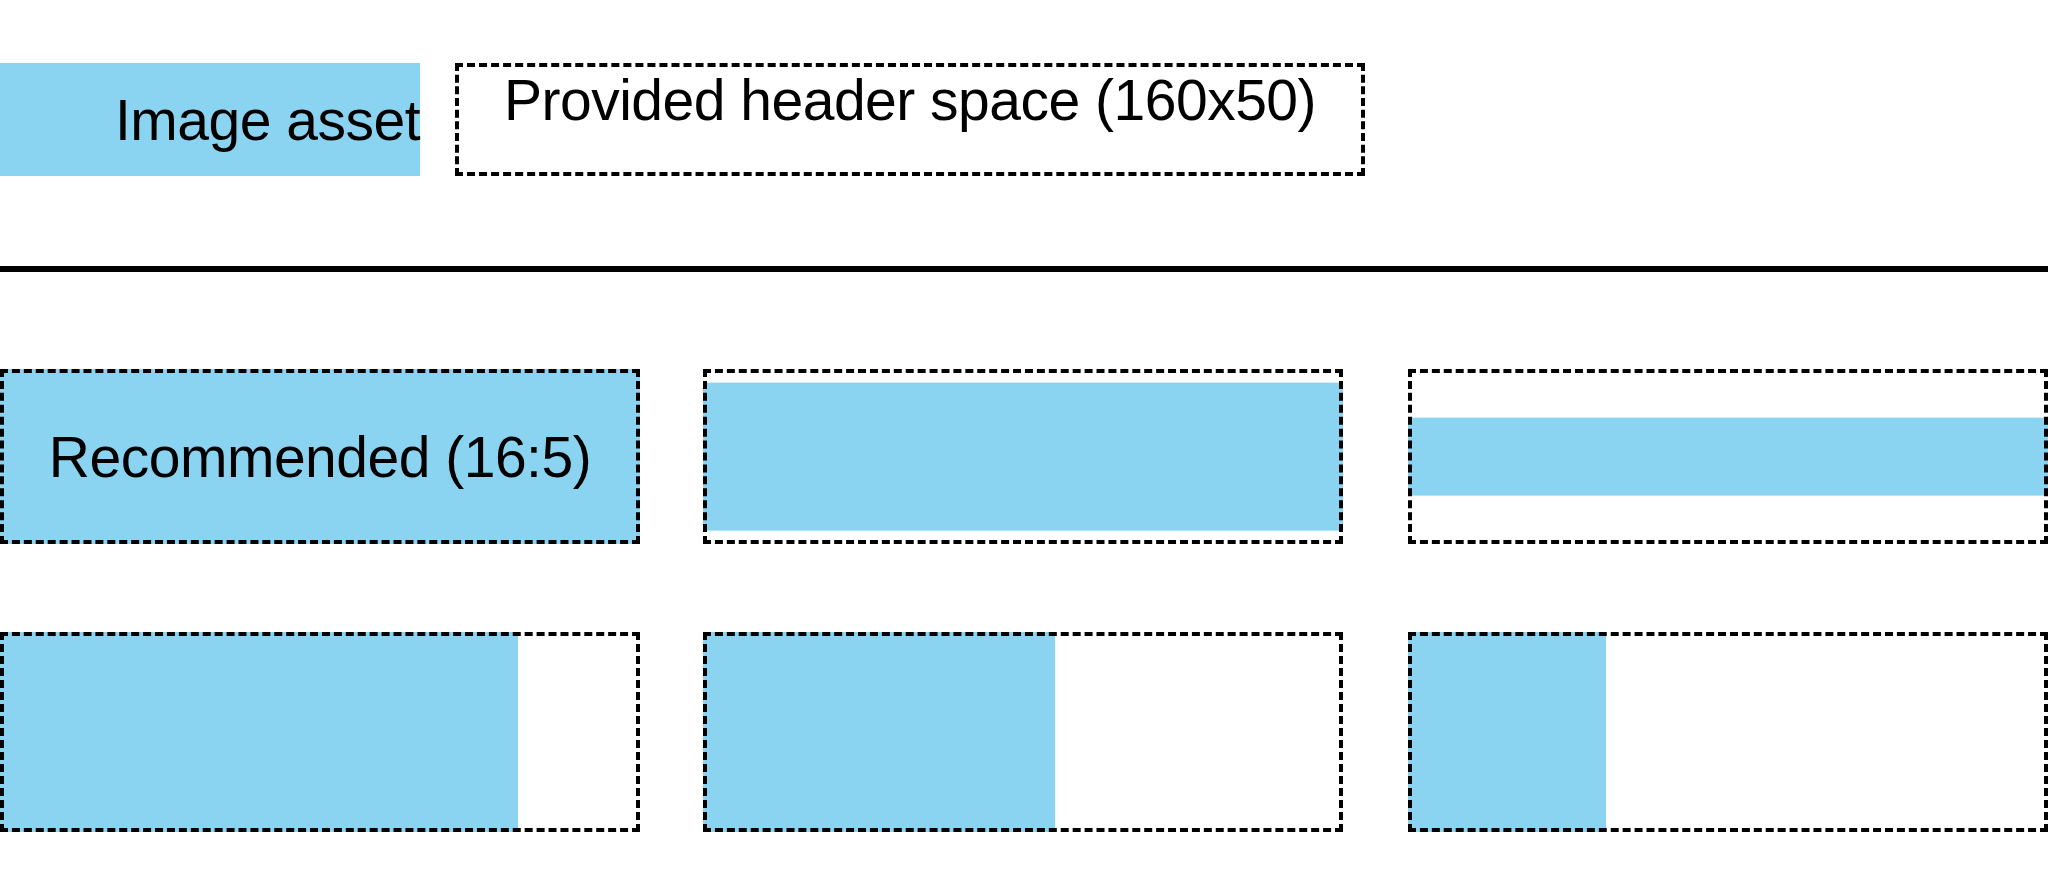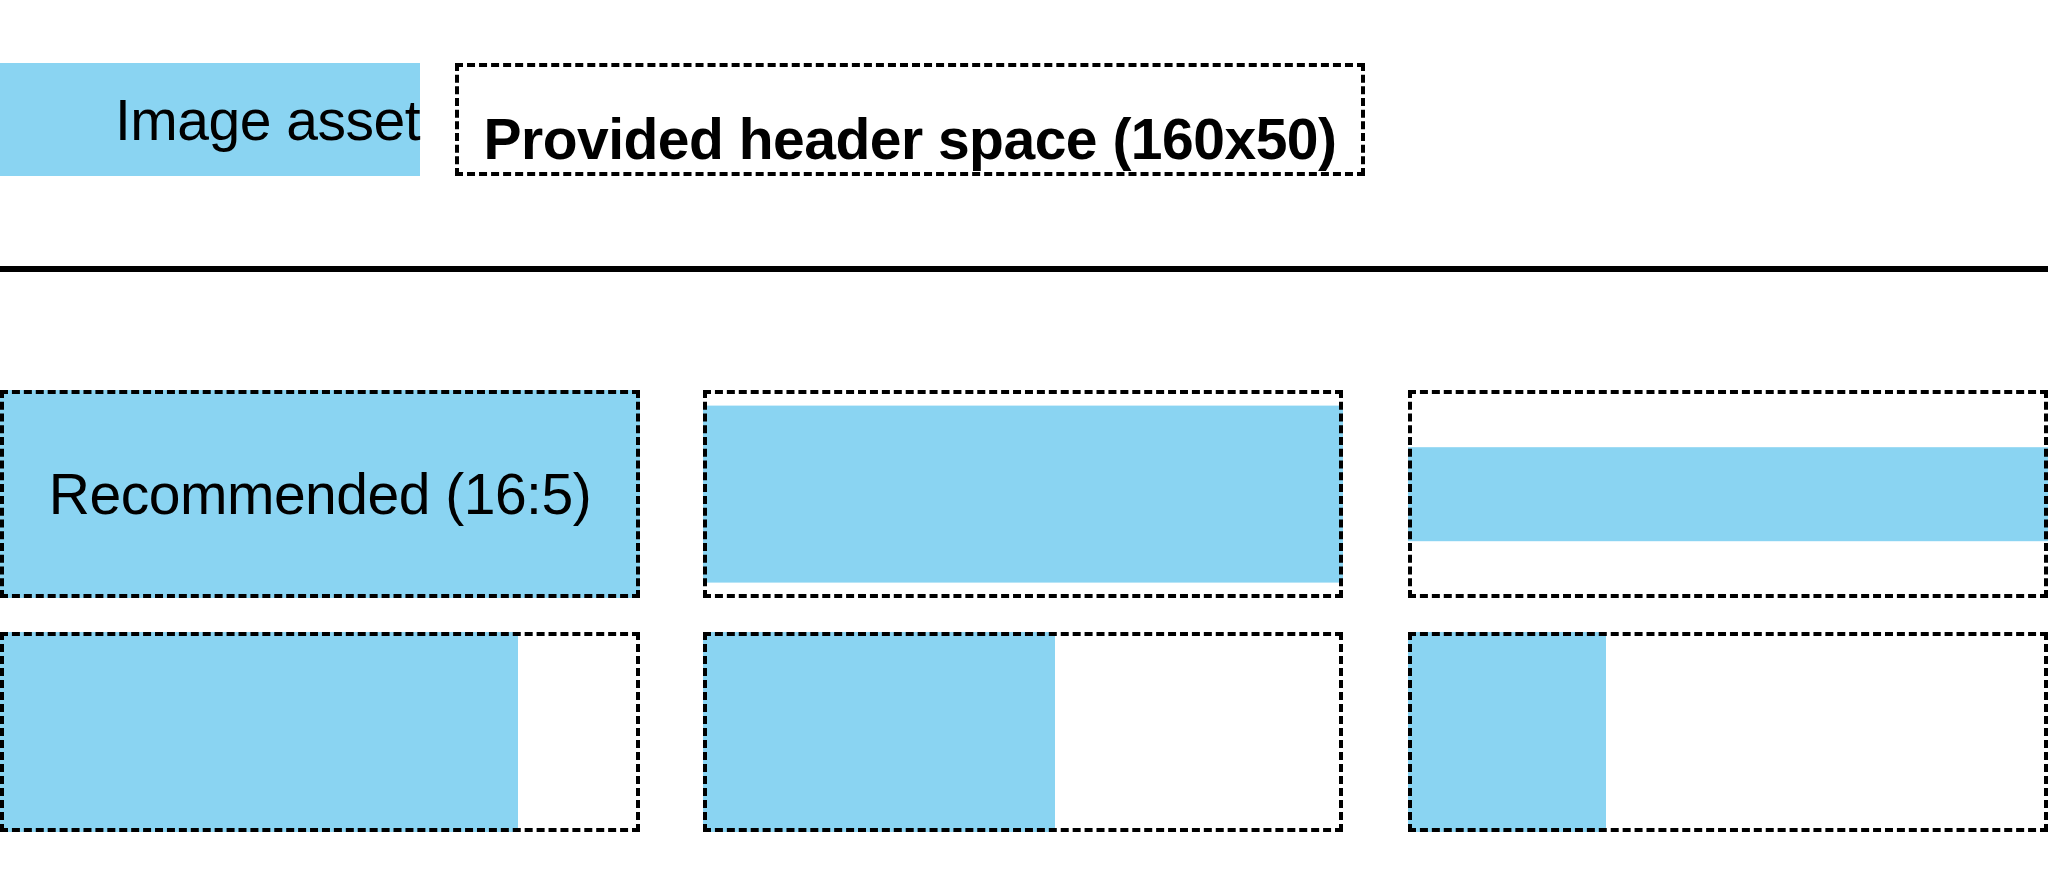--- a/index.html
+++ b/index.html
@@ -30,39 +30,39 @@
     width: 420px; height: 113px;
     background: var(--accent-blue);
     display: flex; align-items: center; justify-content: flex-end;
   }
   .legend-box {
     position: absolute;
     left: 455px; top: 63px;
     width: 910px; height: 113px;
     border: 4px dashed var(--line-black);
     background: var(--background);
-    display: flex; align-items: flex-end; justify-content: center; font-weight: bold;
+    display: flex; align-items: flex-start; justify-content: center;
   }
   .legend-label { white-space: nowrap; }
 
   
   .divider {
     position: absolute;
     left: 0; top: 266px;
     width: 100%; height: 6px;
     background: var(--line-black);
   }
 
   
   .tile {
     position: absolute;
     width: 640px;
     background: var(--background);
   }
-  .tile.row1 { top: 390px; height: 208px; }
+  .tile.row1 { top: 369px; height: 175px; }
   .tile.row2 { top: 632px; height: 200px; }
   .tile.col1 { left: 0; }
   .tile.col2 { left: 703px; }
   .tile.col3 { left: 1408px; }
 
   
   .tile::after {
     content: "";
     position: absolute;
     inset: 0;

